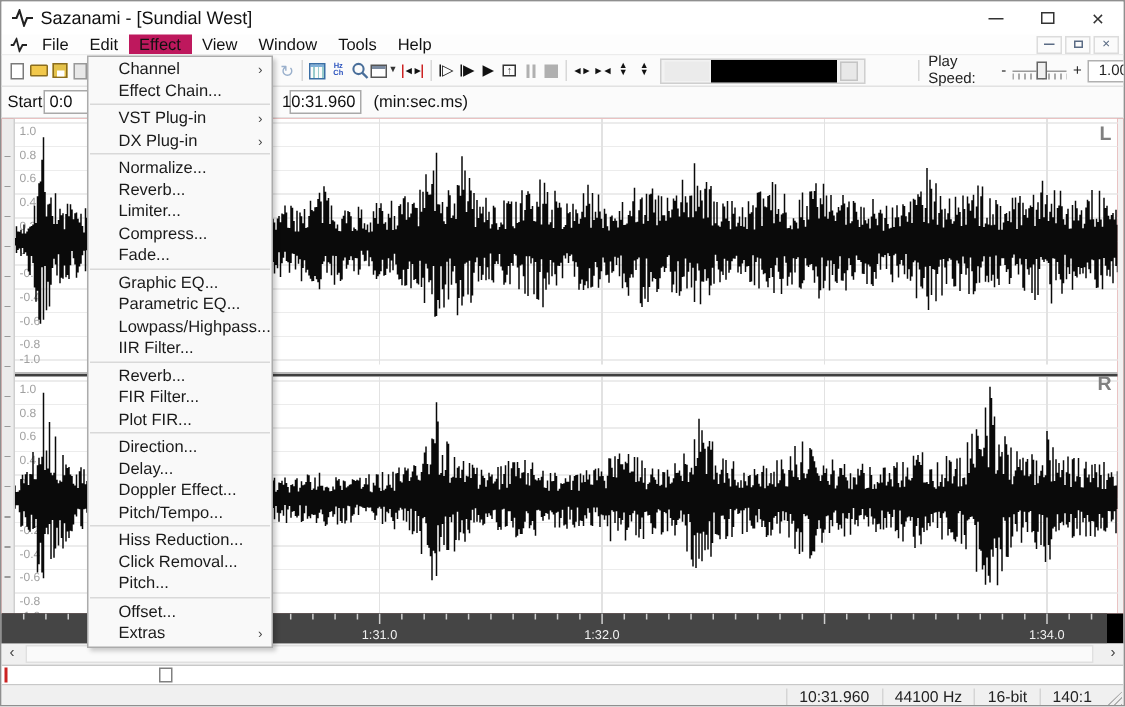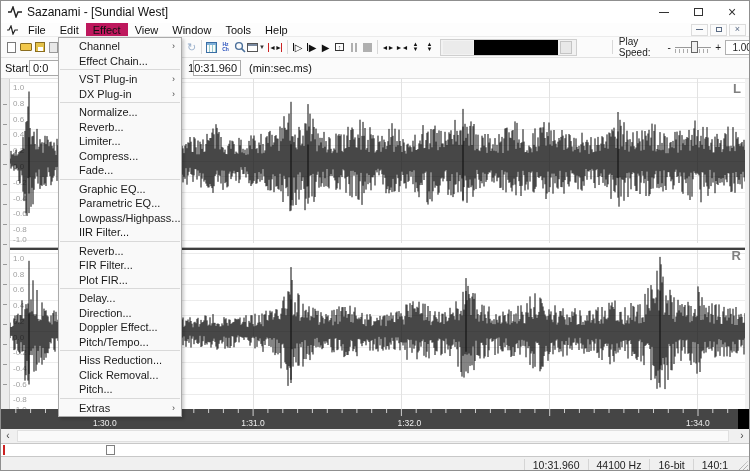--- a/index.html
+++ b/index.html
@@ -302,21 +302,21 @@
         </svg>
       <div class="chan-label" style="top:2px;">L</div>
       <div class="chan-label" style="top:169px;">R</div>
     </div>
     <div class="right-margin"></div>
   </div>
 
   <div class="timeaxis">
     <div class="axisbar" id="axisbar"><svg width="737" height="20">
           <path d="M14.8 0V4M29.6 0V4M44.5 0V4M59.3 0V4M74.1 0V4M89.0 0V4M103.8 0V7M118.6 0V4M133.5 0V4M148.3 0V4M163.1 0V4M178.0 0V4M192.8 0V4M207.6 0V4M222.4 0V4M237.3 0V4M252.1 0V7M266.9 0V4M281.8 0V4M296.6 0V4M311.4 0V4M326.3 0V4M341.1 0V4M355.9 0V4M370.7 0V4M385.6 0V4M400.4 0V7M415.2 0V4M430.1 0V4M444.9 0V4M459.7 0V4M474.5 0V4M489.4 0V4M504.2 0V4M519.0 0V4M533.9 0V4M548.7 0V7M563.5 0V4M578.4 0V4M593.2 0V4M608.0 0V4M622.9 0V4M637.7 0V4M652.5 0V4M667.3 0V4M682.2 0V4M697.0 0V7M711.8 0V4M726.7 0V4" stroke="#cfcfcf" fill="none"></path>
-        </svg><div class="time-label" style="left: 103.8px;">1:30.0</div><div class="time-label" style="left: 252px;">1:31.0</div><div class="time-label" style="left: 400.3px; margin-left: 8px;">1:32.0</div><div class="time-label" style="left: 548.6px; margin-top: 13px;">1:33.0</div><div class="time-label" style="left: 696.9px;">1:34.0</div></div>
+        </svg><div class="time-label" style="left: 103.8px;">1:30.0</div><div class="time-label" style="left: 252px;">1:31.0</div><div class="time-label" style="left: 400.3px;">1:32.0</div><div class="time-label" style="left: 548.6px; margin-top: 13px;">1:33.0</div><div class="time-label" style="left: 696.9px;">1:34.0</div></div>
   </div>
 
   <div class="hscroll">
     <div class="scroll-arrow">‹</div>
     <div class="scroll-thumb"></div>
     <div class="scroll-arrow right">›</div>
   </div>
 
   <div class="overviewbar">
     <div class="ov-playhead"></div>
@@ -386,41 +386,44 @@
         <span>Reverb...</span>
       </div>
       <div class="menu-item">
         <span>FIR Filter...</span>
       </div>
       <div class="menu-item">
         <span>Plot FIR...</span>
       </div>
       <div class="menu-sep"></div>
       <div class="menu-item">
+        <span>Direction...</span>
+      </div>
+      <div class="menu-item">
         <span>Delay...</span>
       </div>
       <div class="menu-item">
-        <span>Direction...</span>
-      </div>
-      <div class="menu-item">
         <span>Doppler Effect...</span>
       </div>
       <div class="menu-item">
         <span>Pitch/Tempo...</span>
       </div>
       <div class="menu-sep"></div>
       <div class="menu-item">
         <span>Hiss Reduction...</span>
       </div>
       <div class="menu-item">
         <span>Click Removal...</span>
       </div>
       <div class="menu-item">
         <span>Pitch...</span>
       </div>
       <div class="menu-sep"></div>
+      <div class="menu-item">
+        <span>Offset...</span>
+      </div>
       <div class="menu-item">
         <span>Extras</span>
         <span class="sub-arrow">›</span>
       </div>
     </div>
 
 </div>
 
 </body></html>

